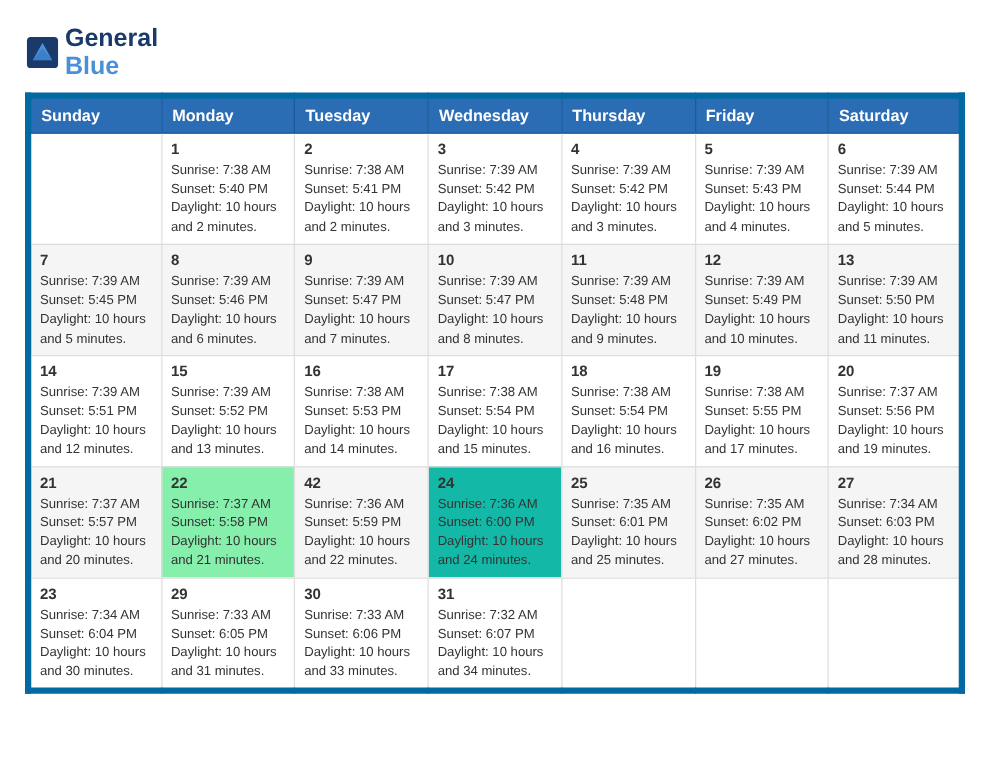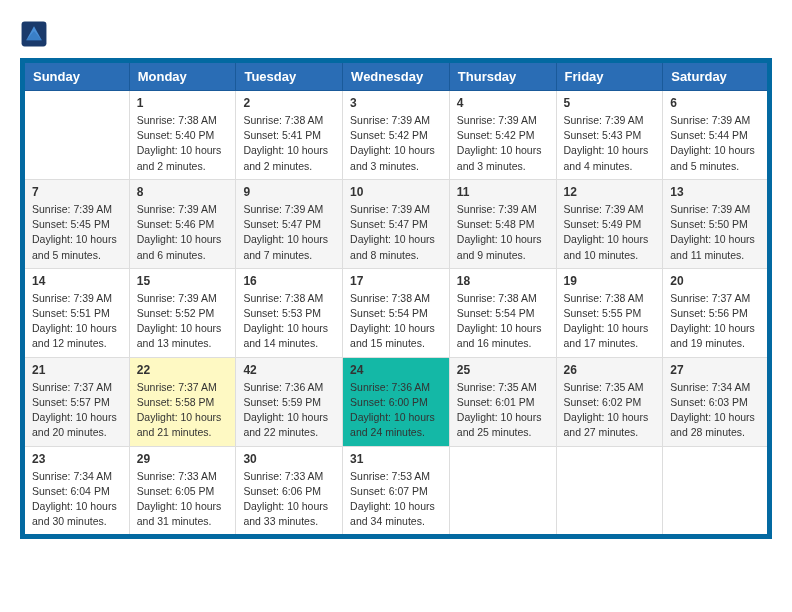--- a/index.html
+++ b/index.html
@@ -81,20 +81,24 @@
 </head>
 <body>
 
 <div class="header">
   <div class="logo">
     <svg class="logo-icon" viewBox="0 0 36 36">
       <rect x="2" y="2" width="32" height="32" rx="4" fill="#1a3a6b"></rect>
       <polygon points="8,26 18,8 28,26" fill="#4a90d9"></polygon>
       <polygon points="18,14 28,26 8,26" fill="#2a6db5" opacity="0.5"></polygon>
     </svg>
+    <div>
+      <div style="font-size:20px;font-weight:bold;color:#1a3a6b;line-height:1.1;">General</div>
+      <div style="font-size:20px;font-weight:bold;color:#4a90d9;line-height:1.1;">Blue</div>
+    </div>
   </div>
   <div class="title-block">
     <div class="month-title"></div>
     <div class="location"></div>
   </div>
 </div>
 
 <table class="calendar">
   <thead id="calendar-head">
       <tr>
@@ -256,21 +260,21 @@
         </td>
       </tr>
       <tr>
         <td style="background: rgb(245, 245, 245);">
           <span class="day-number">21</span>
           <div class="day-info" style="white-space: pre-line;">Sunrise: 7:37 AM
 Sunset: 5:57 PM
 Daylight: 10 hours
 and 20 minutes.</div>
         </td>
-        <td style="background: #fef9c3;">
+        <td style="background: #86efac;">
           <span class="day-number">22</span>
           <div class="day-info" style="white-space: pre-line;">Sunrise: 7:37 AM
 Sunset: 5:58 PM
 Daylight: 10 hours
 and 21 minutes.</div>
         </td>
         <td style="background: rgb(245, 245, 245);">
           <span class="day-number">42</span>
           <div class="day-info" style="white-space: pre-line;">Sunrise: 7:36 AM
 Sunset: 5:59 PM
@@ -323,21 +327,21 @@
         </td>
         <td>
           <span class="day-number">30</span>
           <div class="day-info" style="white-space: pre-line;">Sunrise: 7:33 AM
 Sunset: 6:06 PM
 Daylight: 10 hours
 and 33 minutes.</div>
         </td>
         <td>
           <span class="day-number">31</span>
-          <div class="day-info" style="white-space: pre-line;">Sunrise: 7:53 AM
+          <div class="day-info" style="white-space: pre-line;">Sunrise: 7:32 AM
 Sunset: 6:07 PM
 Daylight: 10 hours
 and 34 minutes.</div>
         </td>
         <td class="empty-cell"></td>
         <td class="empty-cell"></td>
         <td class="empty-cell"></td>
       </tr>
     </tbody>
 </table>

